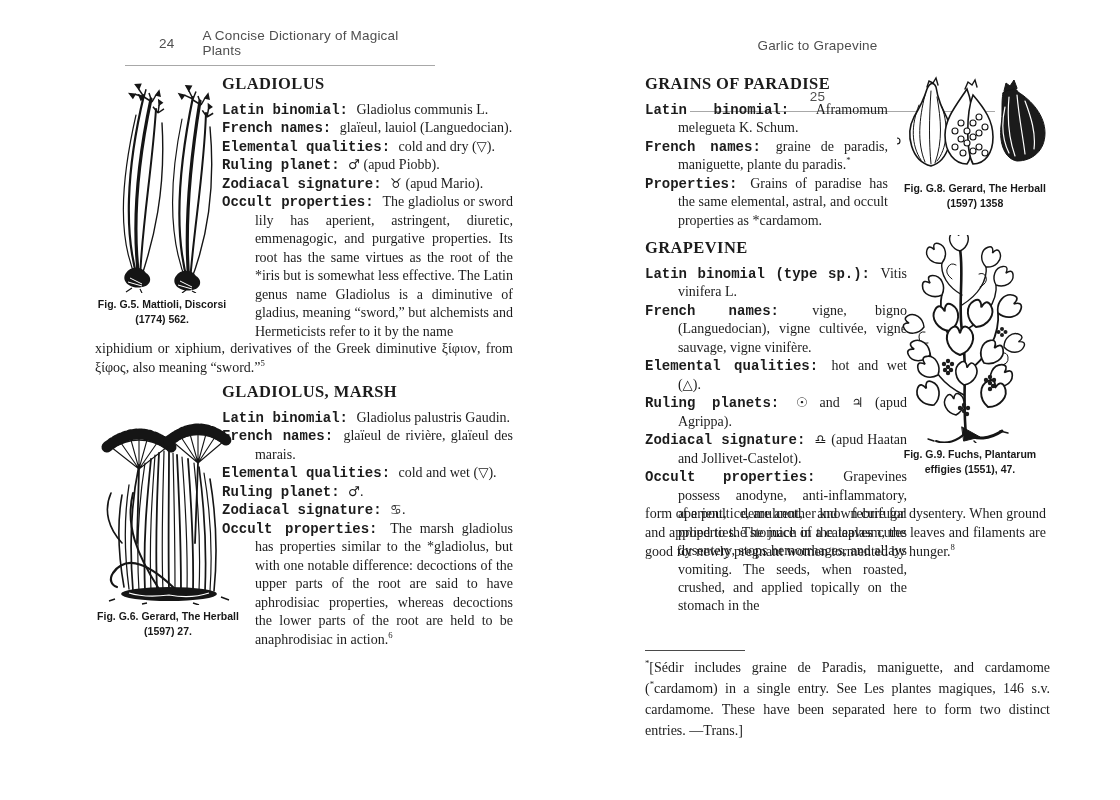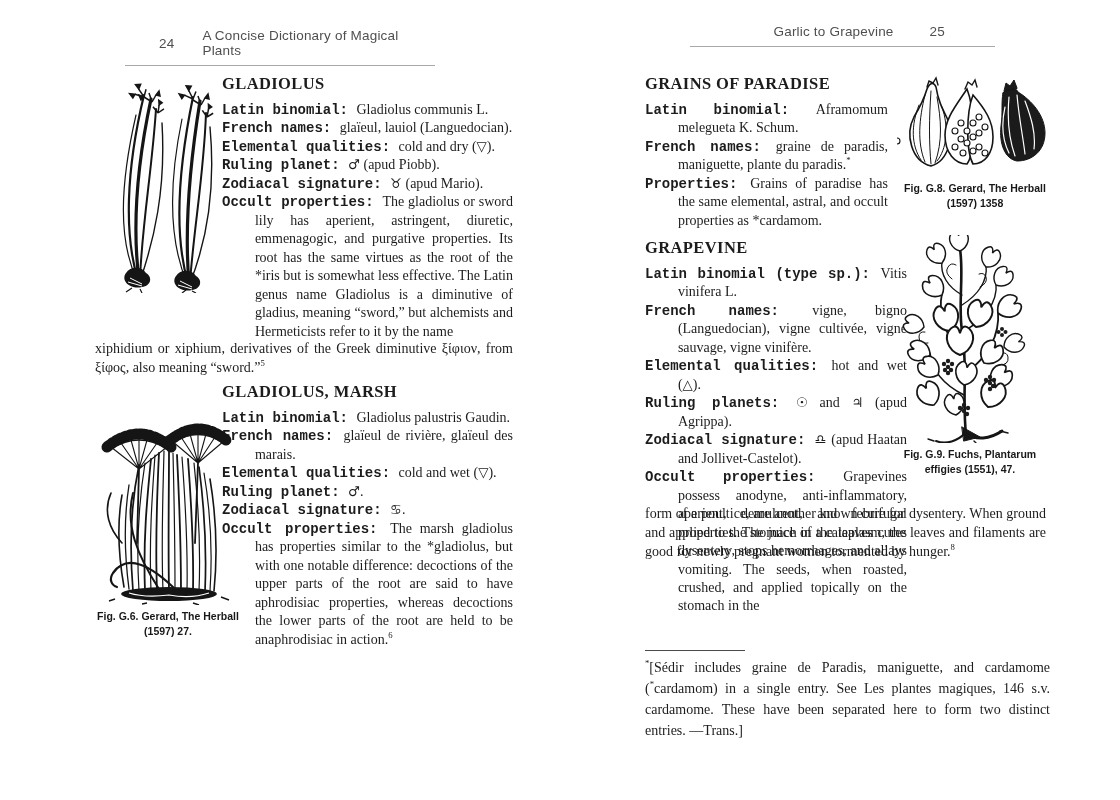--- a/index.html
+++ b/index.html
@@ -3,21 +3,21 @@
 <meta charset="utf-8">
 <style>
   html,body{margin:0;padding:0;background:#e8e8e8;}
   .spread{position:relative;width:1120px;height:800px;background:#ffffff;overflow:hidden;
           font-family:"Liberation Serif",serif;color:#1c1c1c;}
   
   .running-head{position:absolute;display:flex;align-items:center;
     font-family:"Liberation Sans",sans-serif;font-size:13.5px;letter-spacing:.2px;color:#4f4f4f;
     border-bottom:1px solid #a8a8a8;padding-bottom:7px;}
   .left-head{left:125px;top:28px;width:310px;padding-left:34px;gap:28px;box-sizing:border-box;}
-  .right-head{left:690px;top:24px;width:305px;justify-content:flex-end;padding-right:50px;gap:36px;box-sizing:border-box;}
+  .right-head{left:690px;top:38px;width:305px;justify-content:flex-end;padding-right:50px;gap:36px;box-sizing:border-box;flex-direction:column;}
   
   .col{position:absolute;}
   .col-l1{left:222px;top:74px;width:291px;}
   .col-l2{left:222px;top:382px;width:291px;}
   .col-r1{left:645px;top:74px;width:243px;}
   .col-r2{left:645px;top:238px;width:262px;}
   h2{font-size:16.5px;margin:0 0 7px 0;letter-spacing:.4px;font-weight:bold;}
   .field{margin:0;font-size:14px;line-height:1.32;text-align:justify;
          padding-left:2.35em;text-indent:-2.35em;}
   .cont{position:absolute;margin:0;font-size:14px;line-height:1.34;text-align:justify;}
@@ -94,20 +94,21 @@
             </g>
         </g>
         <g>
           <path d="M30,198 c4,-7 16,-7 20,0 c7,4 5,13 -4,14 c-11,3 -22,-6 -16,-14 z" fill="#151515"></path>
           <path d="M34,203 l12,6 M32,207 l14,4" stroke="#ffffff" stroke-width="1"></path>
           <path d="M80,201 c4,-7 16,-7 20,0 c7,4 5,13 -4,14 c-11,3 -22,-6 -16,-14 z" fill="#151515"></path>
           <path d="M84,206 l12,6 M82,210 l14,4" stroke="#ffffff" stroke-width="1"></path>
           <path d="M36,213 l-6,4 M44,214 l2,4 M90,215 l-4,3 M96,216 l4,2" stroke="#151515" stroke-width="1.2" fill="none"></path>
         </g>
       </svg>
+      <figcaption class="caption"><span>Fig. G.5. Mattioli, </span><span class="i">Discorsi</span><span> (1774) 562.</span></figcaption>
     </figure>
 
     <div class="col col-l1">
       <h2>GLADIOLUS</h2>
       <p class="field"><span class="b">Latin binomial: </span><span class="i">Gladiolus communis</span><span> L.</span></p>
       <p class="field"><span class="b">French names: </span><span>glaïeul, lauiol (Languedocian).</span></p>
       <p class="field"><span class="b">Elemental qualities: </span><span>cold and dry (</span><span class="sym">▽</span><span>).</span></p>
       <p class="field"><span class="b">Ruling planet: </span><span class="sym">♂</span><span> (</span><span class="i">apud</span><span> Piobb).</span></p>
       <p class="field"><span class="b">Zodiacal signature: </span><span class="sym">♉</span><span> (</span><span class="i">apud</span><span> Mario).</span></p>
       <p class="field"><span class="b">Occult properties: </span><span>The gladiolus or sword lily has aperient, astringent, diuretic, emmenagogic, and purgative properties. Its root has the same virtues as the root of the *iris but is somewhat less effective. The Latin genus name </span><span class="i">Gladiolus</span><span> is a diminutive of </span><span class="i">gladius</span><span>, meaning “sword,” but alchemists and Hermeticists refer to it by the name</span></p>

